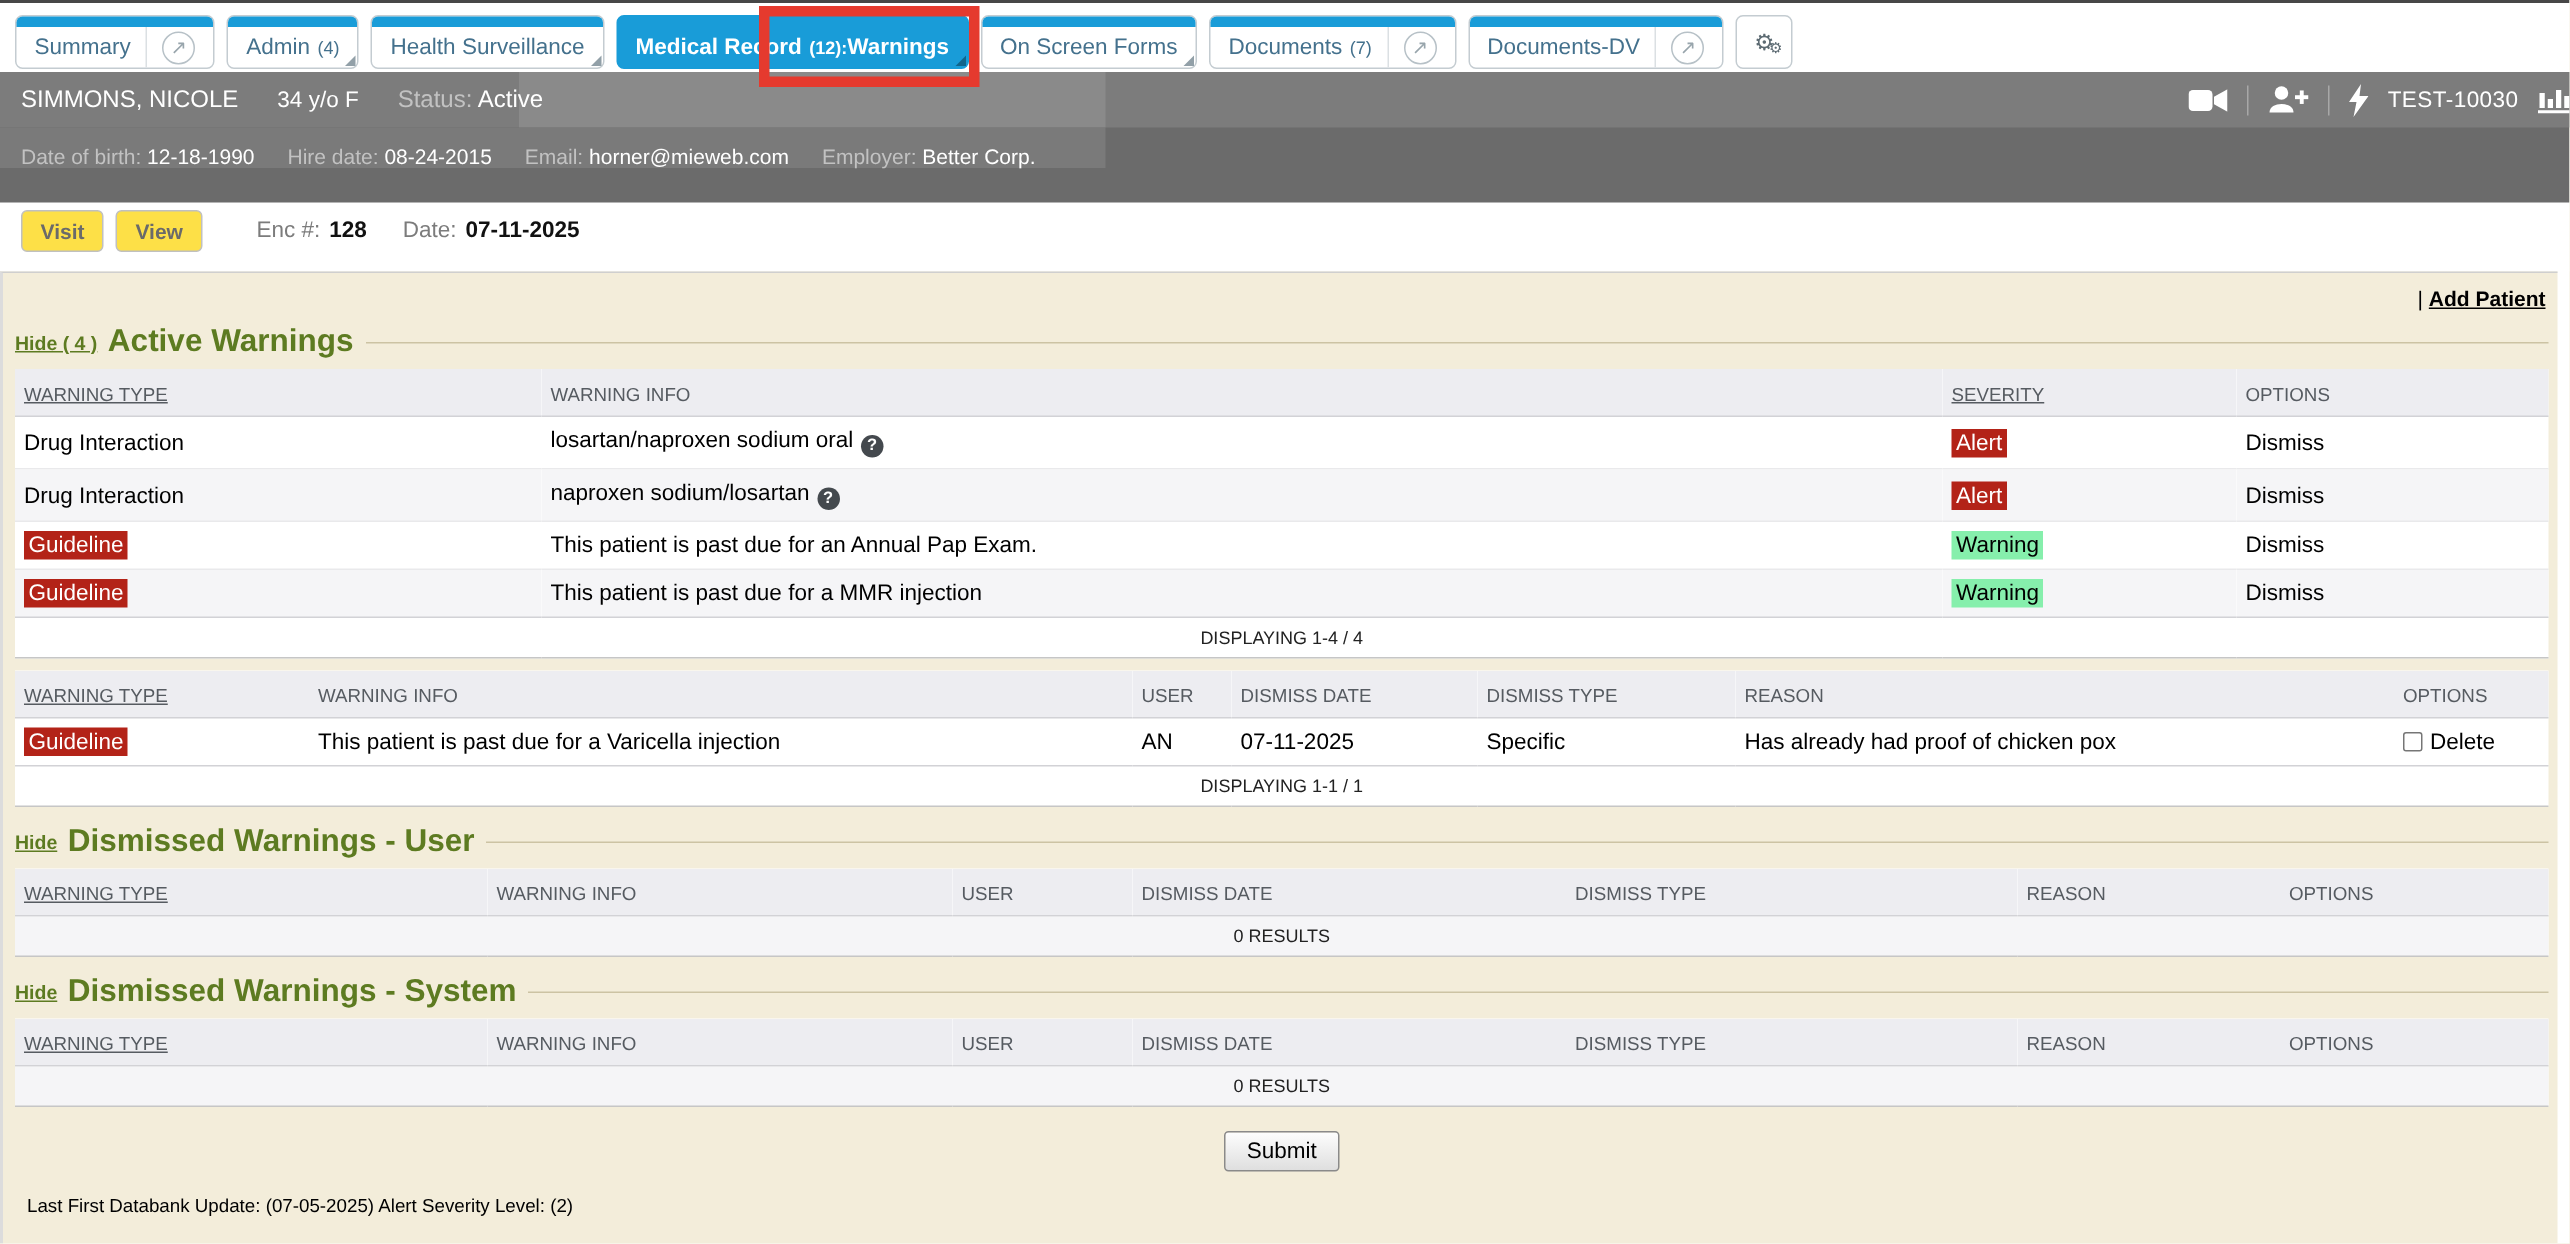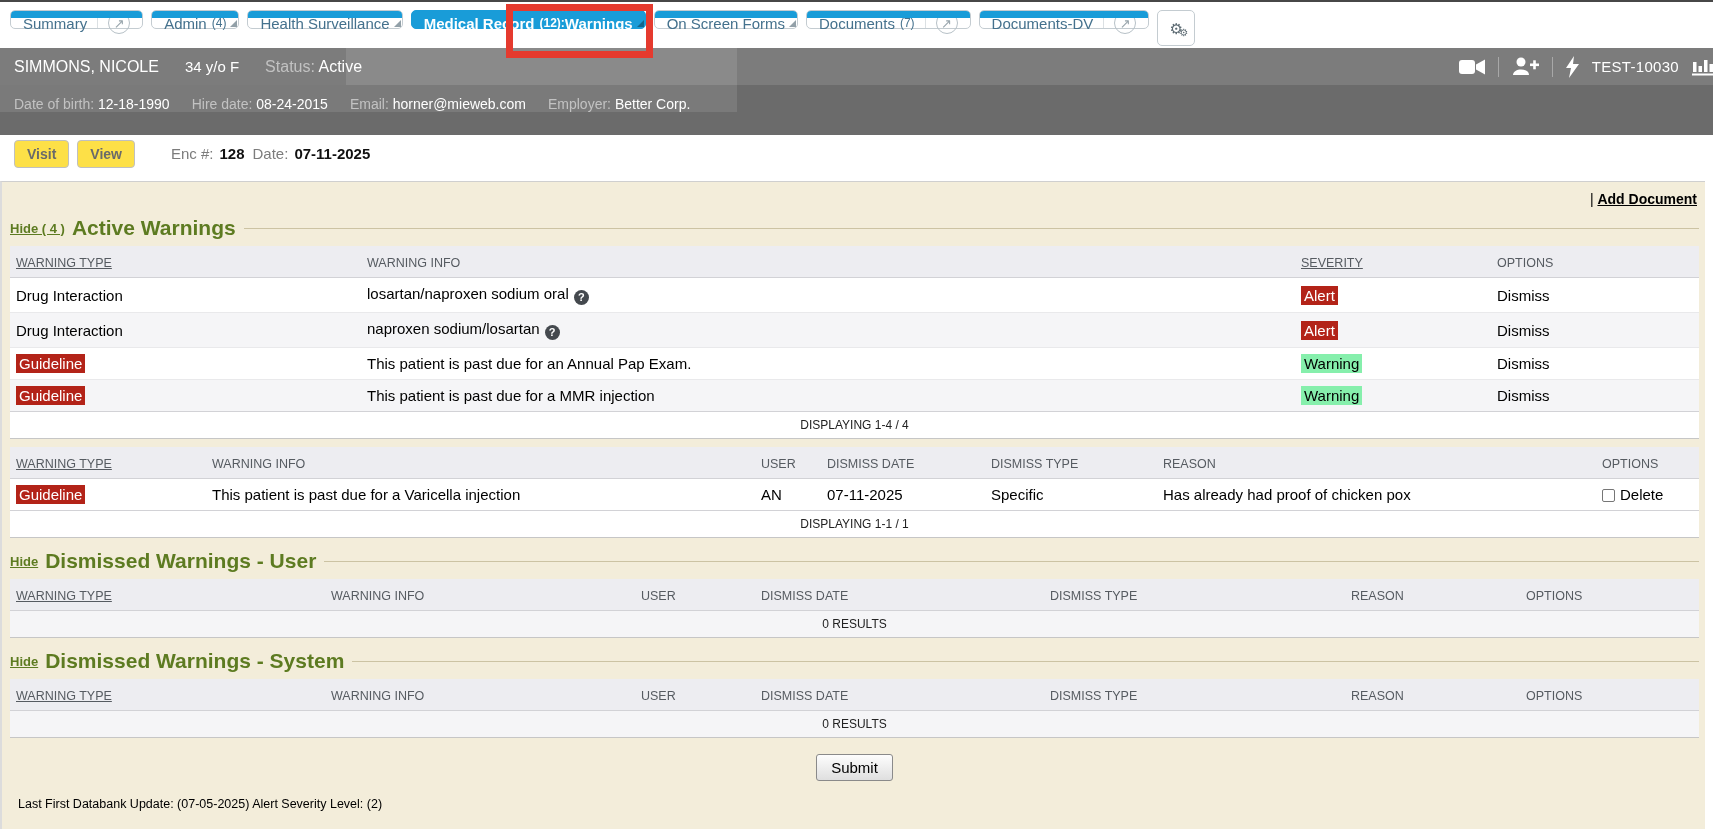--- a/index.html
+++ b/index.html
@@ -6,21 +6,21 @@
   html,body { margin:0; padding:0; }
   body {
     width:1713px; height:829px; overflow:hidden; background:#fff;
     font-family:"Liberation Sans", sans-serif; position:relative;
   }
   .topstrip { height:2px; background:#474747; }
 
   
   .tabbar { height:46px; background:#fff; display:flex; align-items:flex-start; padding:8px 0 0 10px; gap:8px; position:relative; }
   .tab {
-    position:relative; height:19px; background:#fff; border:1px solid #c4ccd1; border-radius:5px;
+    position:relative; height:36px; background:#fff; border:1px solid #c4ccd1; border-radius:5px;
     display:flex; align-items:center; padding:7px 12px 0 12px; color:#44718d; font-size:15px; cursor:pointer; white-space:nowrap;
   }
   .tab::before { content:""; position:absolute; top:0; left:0; right:0; height:7px; background:#199cd8; border-radius:4px 4px 0 0; }
   .tab .count { font-size:12px; margin-left:5px; }
   .tab .sep { width:1px; align-self:stretch; background:#dbe0e3; margin-left:10px; }
   .popout {
     width:22px; height:22px; border:1px solid #b7c1c7; border-radius:50%; color:#98a5ac;
     display:flex; align-items:center; justify-content:center; font-size:13px; margin-left:10px; flex:none;
   }
   .fold { position:absolute; right:1px; bottom:1px; width:0; height:0; border-left:7px solid transparent; border-bottom:7px solid #92a0a8; }
@@ -49,21 +49,21 @@
   .pb-divider { width:1px; height:20px; background:#a8a8a8; }
   .pb-id { font-size:15px; letter-spacing:0.3px; }
   .pb-icons svg { display:block; fill:#fff; }
   .pb-chart { margin-right:-3px; }
 
   
   .encrow { height:37px; background:#fff; display:flex; align-items:center; padding-left:14px; gap:8px; }
   .encbtn { padding:5px 12px; border:1px solid #c0c0c0; border-radius:4px; background:#fde047; color:#6a6a6a; font-size:14px; cursor:pointer;font-weight:bold; }
   .enc-label { color:#7c7c7c; font-size:15px; margin-left:28px; }
   .enc-value { color:#111; font-size:15px; font-weight:bold; margin-left:-2px; }
-  .enc-label.date { margin-left:0; }
+  .enc-label.date { margin-left:16px; }
   .whitegap { height:9px; background:#fff; }
 
   
   .content {
     background:#f3edda; border-top:1px solid #cfcfcf; border-left:2px solid #dcdcdc;
     height:648px; margin-right:8px; padding:0 6px 0 8px; position:relative;
   }
   .adddoc-row { text-align:right; padding:9px 2px 2px 0; font-size:14px; color:#000; }
   .adddoc-row a { color:#000; font-weight:bold; text-decoration:underline; cursor:pointer; }
 
@@ -211,21 +211,21 @@
   <span class="enc-value">128</span>
   <span class="enc-label date">Date:</span>
   <span class="enc-value">07-11-2025</span>
 </div>
 <div class="whitegap"></div>
 
 <div class="content">
 
   <div class="adddoc-row">
     <span>|</span>
-    <a>Add Document</a>
+    <a>Add Patient</a>
   </div>
 
   <div class="section">
     <div class="section-head">
       <span class="hide-link">Hide ( 4 )</span>
       <span class="section-title">Active Warnings</span>
       <span class="rule"></span>
     </div>
     <table>
       <colgroup>

